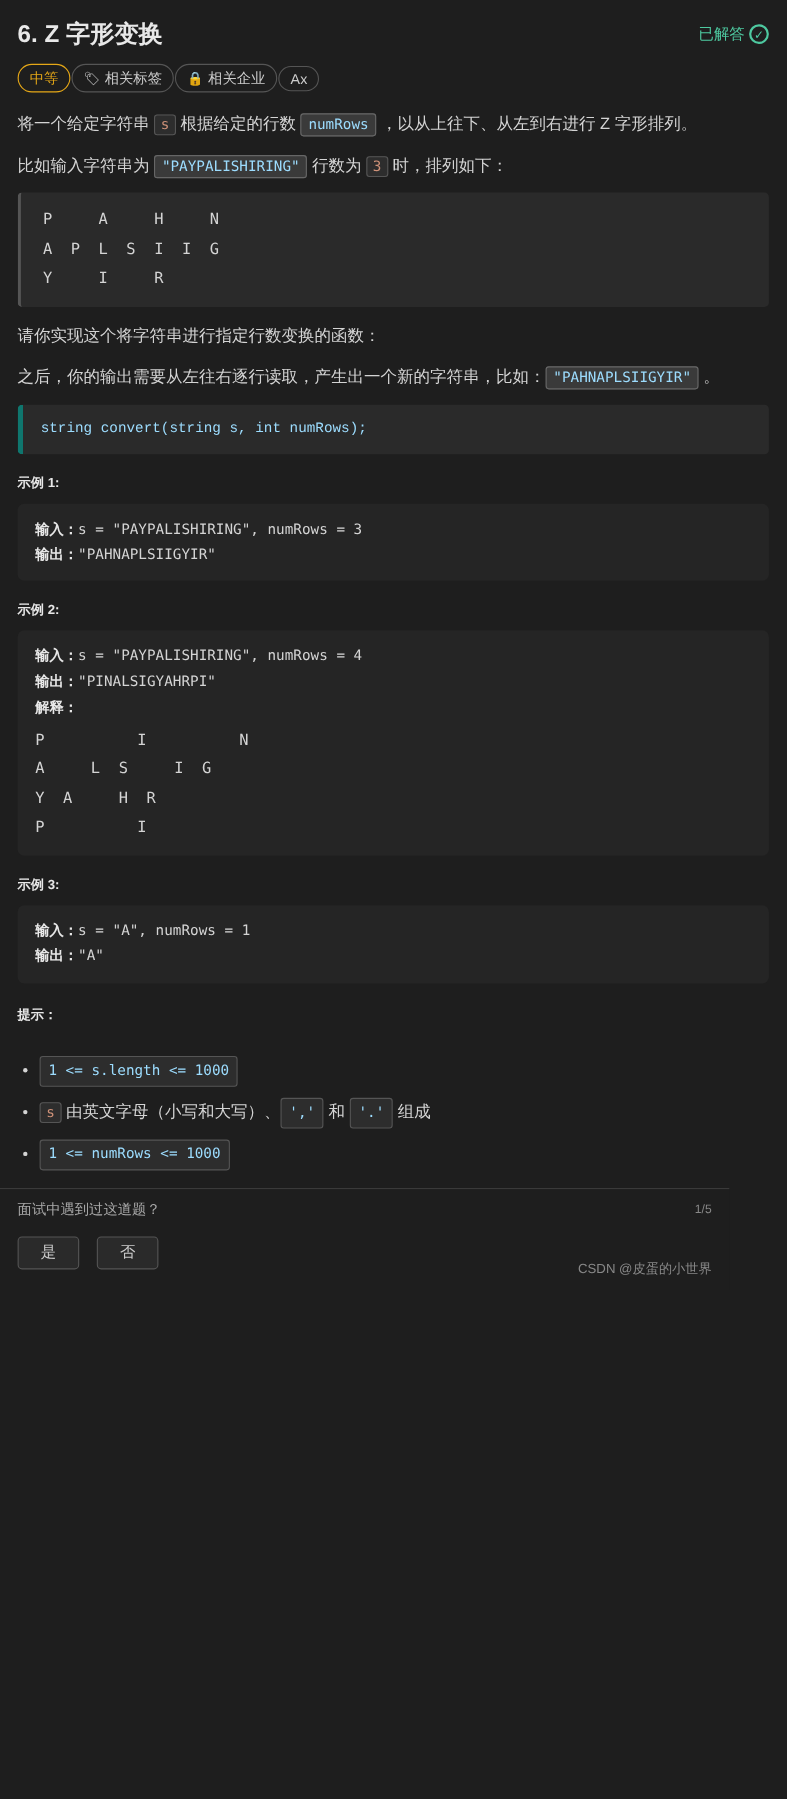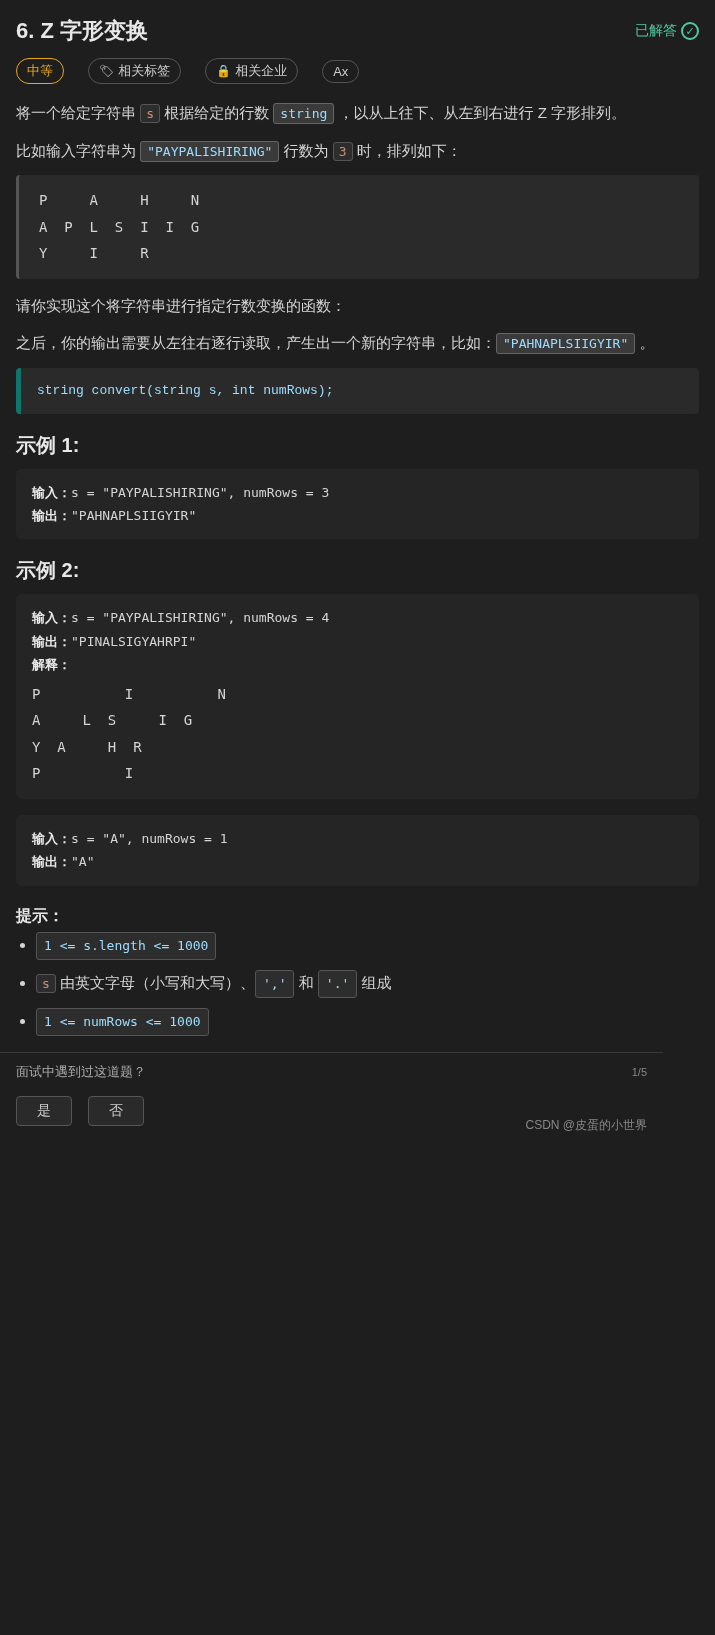--- a/index.html
+++ b/index.html
@@ -40,21 +40,21 @@
       border: 2px solid #4ec9a0;
       display: inline-flex;
       align-items: center;
       justify-content: center;
       font-size: 11px;
       color: #4ec9a0;
     }
     .tags-row {
       display: flex;
       align-items: center;
-      gap: 24px;
+      gap: 1px;
       margin-bottom: 16px;
       flex-wrap: wrap;
     }
     .tag {
       display: inline-flex;
       align-items: center;
       gap: 4px;
       padding: 3px 10px;
       border-radius: 14px;
       font-size: 13px;
@@ -113,21 +113,21 @@
       padding: 12px 20px;
       margin: 10px 0 14px 0;
       border-radius: 4px;
       font-family: Consolas, monospace;
       font-size: 14px;
       color: #d4d4d4;
       line-height: 1.8;
     }
     .section-title {
       font-weight: bold;
-      font-size: 20px;
+      font-size: 12px;
       color: #e8e8e8;
       margin: 18px 0 10px 0;
     }
     .example-box {
       background: #252525;
       border-radius: 6px;
       padding: 12px 16px;
       margin-bottom: 16px;
     }
     .example-line {
@@ -139,23 +139,23 @@
     .example-label {
       font-weight: bold;
       color: #e8e8e8;
     }
     .hint-section {
       margin-top: 20px;
       margin-bottom: 16px;
     }
     .hint-title {
       font-weight: bold;
-      font-size: 16px;
+      font-size: 12px;
       color: #e8e8e8;
-      margin-bottom: 5px;
+      margin-bottom: 29px;
     }
     .hint-list {
       list-style: disc;
       padding-left: 20px;
     }
     .hint-list li {
       margin-bottom: 10px;
       line-height: 1.7;
     }
     .constraint-badge {
@@ -241,21 +241,21 @@
     <span class="tag">
       <span class="tag-icon">🔒</span>
       <span>相关企业</span>
     </span>
     <span class="tag">
       <span>Ax</span>
     </span>
   </div>
 
   <p class="desc-text">
-    将一个给定字符串 <span class="inline-code">s</span> 根据给定的行数 <span class="inline-code-dark">string</span> ，以从上往下、从左到右进行 Z 字形排列。
+    将一个给定字符串 <span class="inline-code">s</span> 根据给定的行数 <span class="inline-code-dark">numRows</span> ，以从上往下、从左到右进行 Z 字形排列。
   </p>
 
   <p class="desc-text">
     比如输入字符串为 <span class="inline-code-dark">"PAYPALISHIRING"</span> 行数为 <span class="inline-code">3</span> 时，排列如下：
   </p>
 
   <div class="zigzag-visual">
     <span class="zigzag-pre">P     A     H     N
 A  P  L  S  I  I  G
 Y     I     R</span>
@@ -295,20 +295,21 @@
       <span class="example-label">解释：</span>
     </div>
     <div style="margin-top:4px;">
       <span class="zigzag-pre">P          I          N
 A     L  S     I  G
 Y  A     H  R
 P          I</span>
     </div>
   </div>
 
+  <div class="section-title">示例 3:</div>
   <div class="example-box">
     <div class="example-line">
       <span class="example-label">输入：</span><span>s = "A", numRows = 1</span>
     </div>
     <div class="example-line">
       <span class="example-label">输出：</span><span>"A"</span>
     </div>
   </div>
 
   <div class="hint-section">

